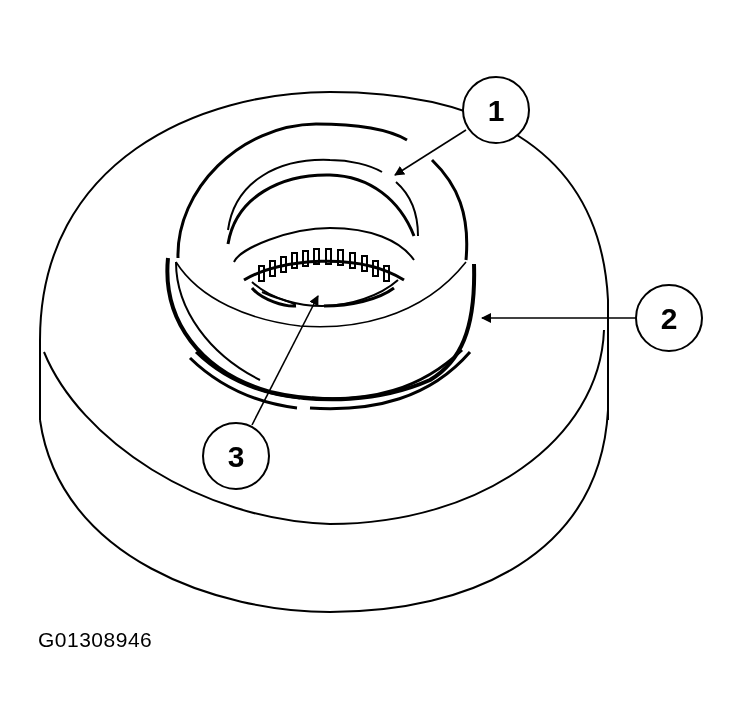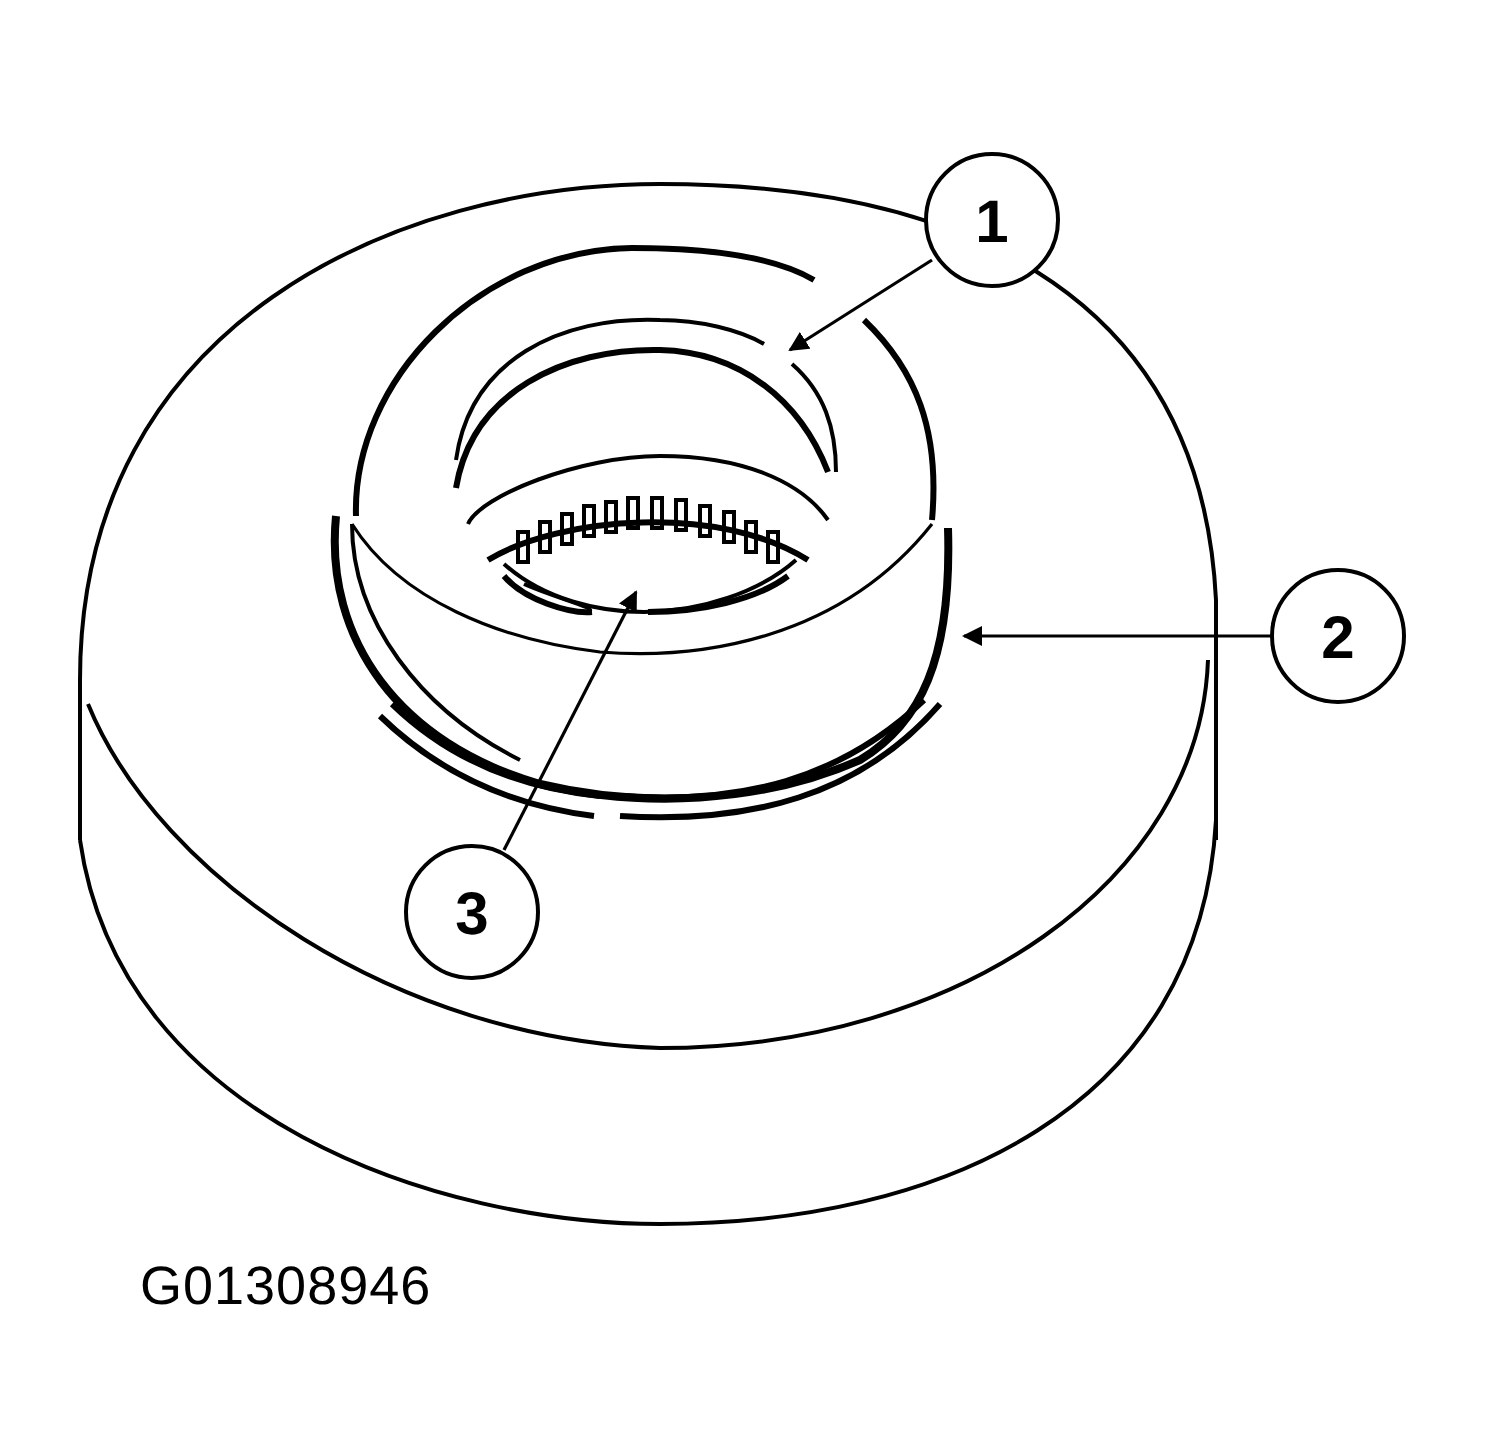--- a/index.html
+++ b/index.html
@@ -1,19 +1,19 @@
 <!DOCTYPE html>
 <html><head>
   <meta charset="utf-8">
   <style>
     html, body { margin: 0; padding: 0; background: #ffffff; }
     body { width: 745px; height: 728px; overflow: hidden; position: relative; }
     #diagram { position: absolute; left: 0; top: 0; width: 745px; height: 728px; }
     .callout-num { font-family: "Liberation Sans", sans-serif; font-weight: bold; font-size: 30px; fill: #000; }
-    .fig-id { position: absolute; left: 38px; top: 628px; font-family: "Liberation Sans", sans-serif; font-size: 27px; color: #000; letter-spacing: 0.5px; margin-left: 32px; }
+    .fig-id { position: absolute; left: 38px; top: 628px; font-family: "Liberation Sans", sans-serif; font-size: 21px; color: #000; letter-spacing: 0.5px; }
   </style>
 </head>
 <body>
 
 <svg id="diagram" viewBox="0 0 745 728" xmlns="http://www.w3.org/2000/svg">
   <defs>
     <marker id="arrowhead" markerWidth="10" markerHeight="10" refX="9" refY="5" orient="auto" markerUnits="userSpaceOnUse">
       <path d="M0,0 L10,5 L0,10 Z" fill="#000"></path>
     </marker>
   </defs>

